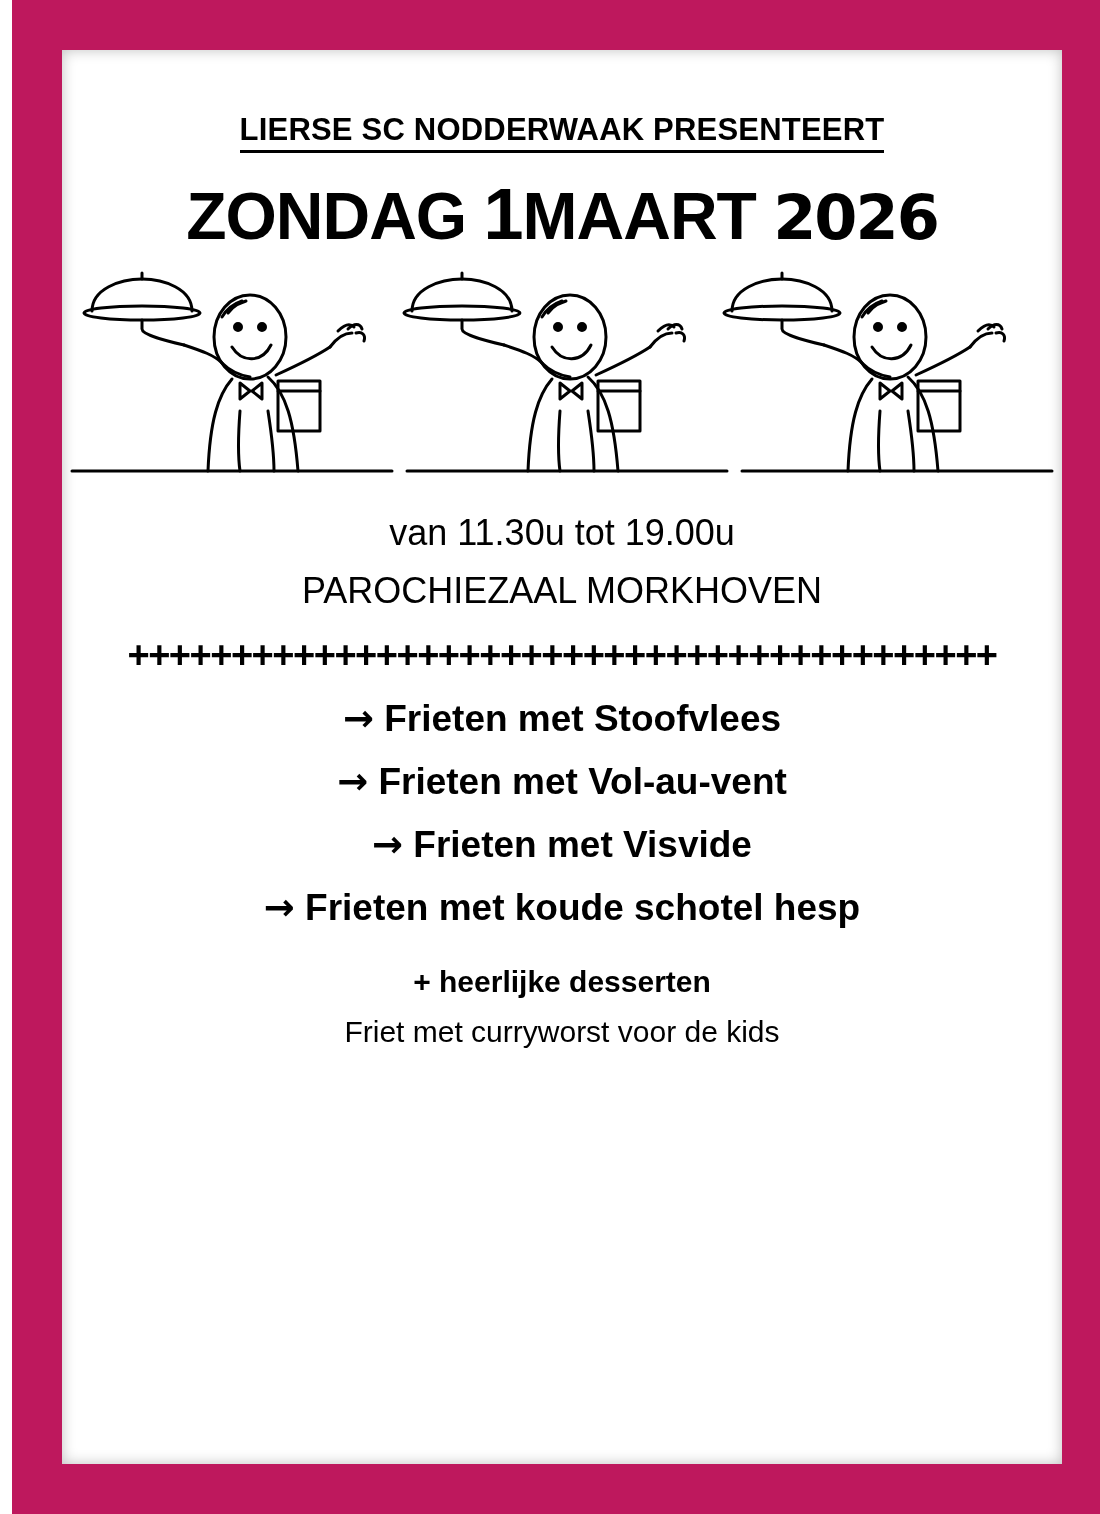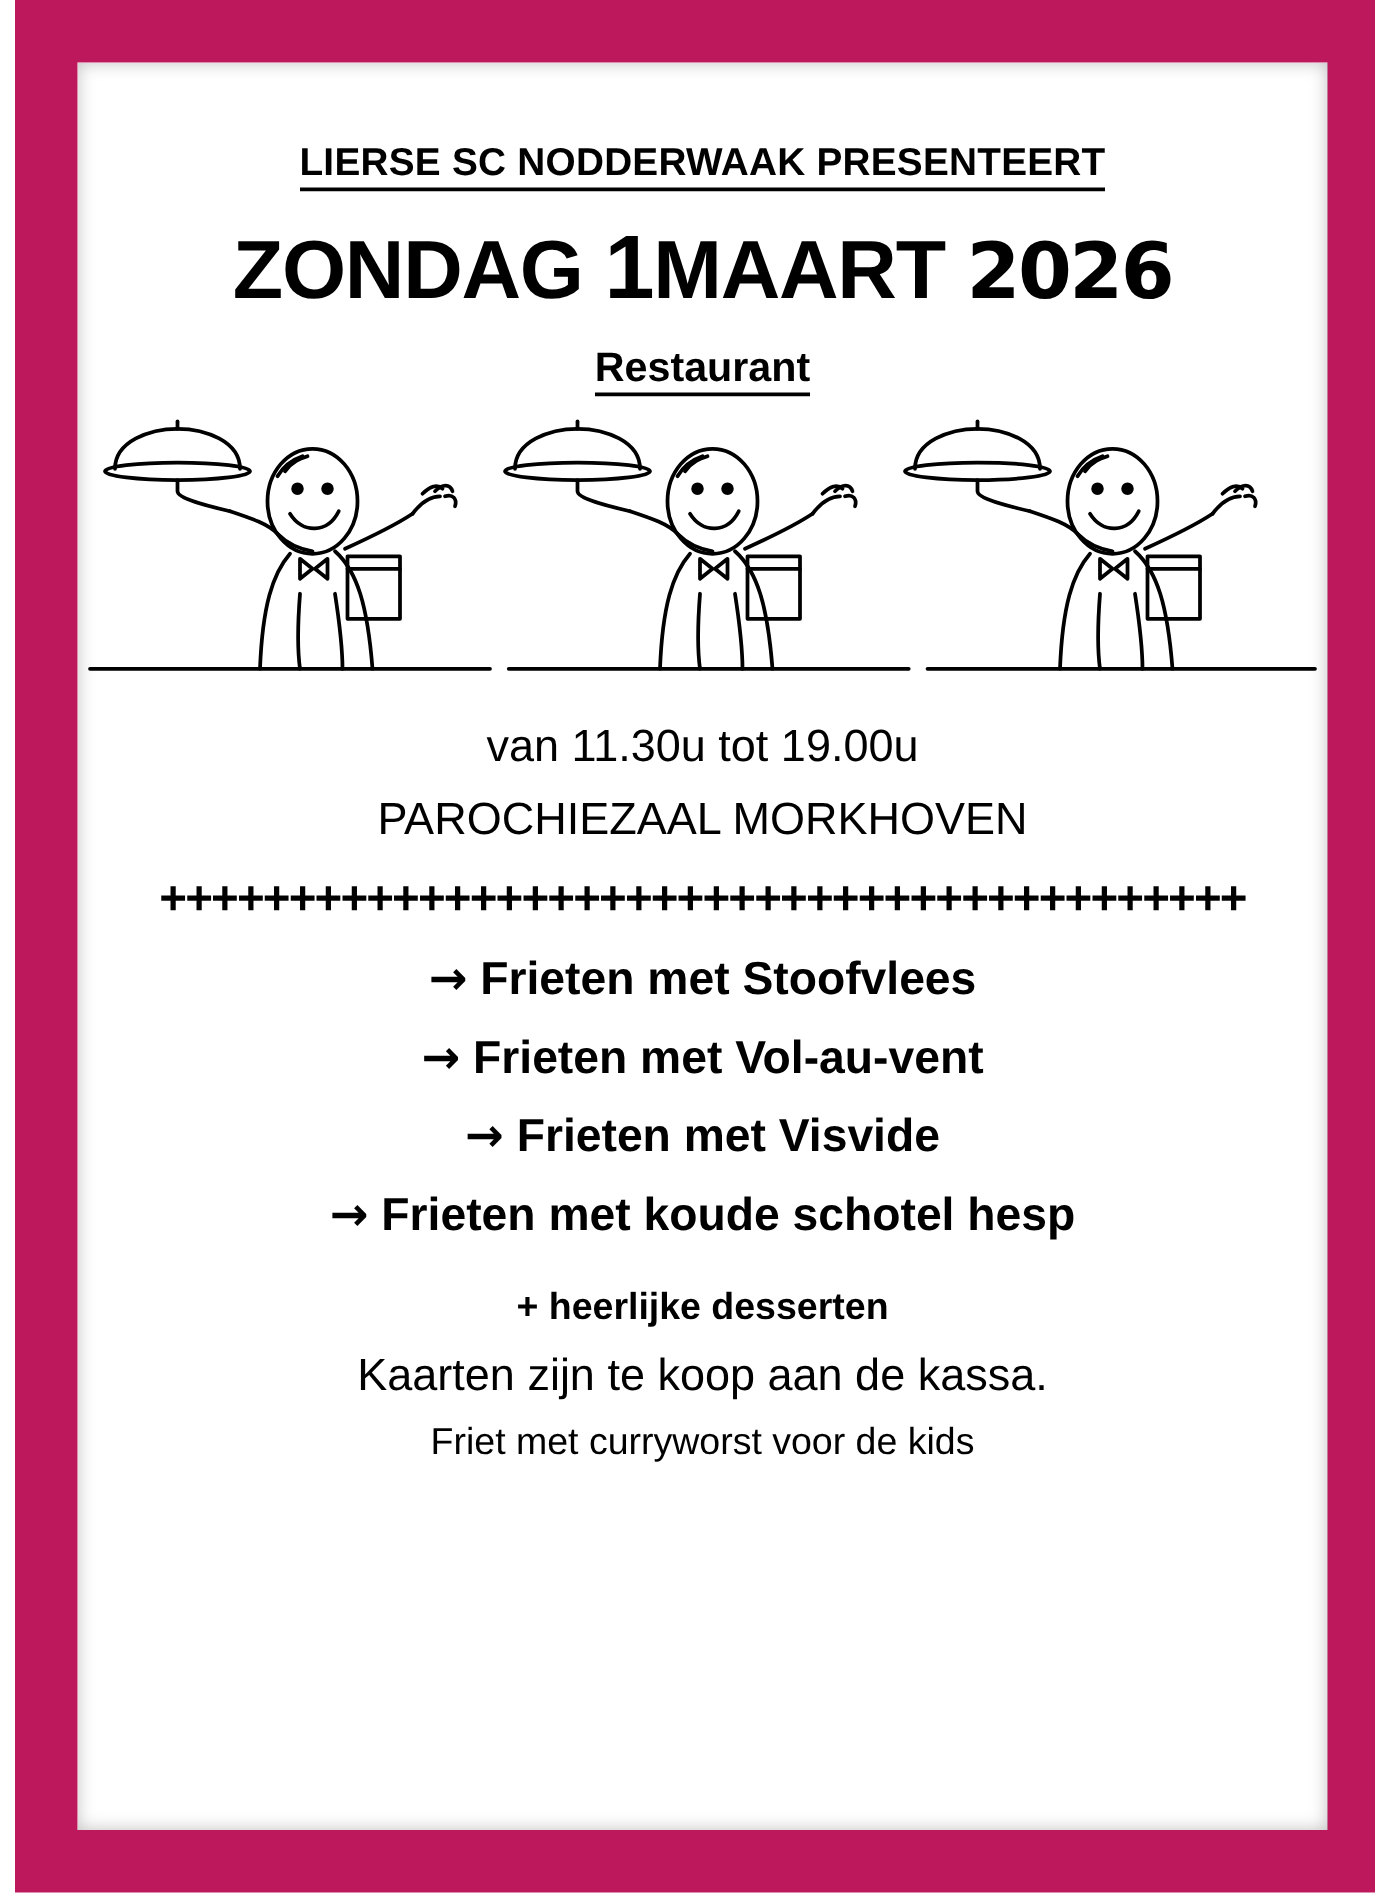--- a/index.html
+++ b/index.html
@@ -155,23 +155,20 @@
       <div>
         <span class="presenteert">LIERSE SC NODDERWAAK PRESENTEERT</span>
       </div>
 
       <div class="date-line">
         <span>ZONDAG</span>
         <span class="dayno">1</span><span>MAART</span>
         <span class="year">2026</span>
       </div>
 
-      <div>
-        <span class="restaurant">Restaurant</span>
-      </div>
 
       <svg class="waiters" viewBox="0 0 1000 215" xmlns="http://www.w3.org/2000/svg">
         <g fill="none" stroke="#000" stroke-width="3" stroke-linecap="round" stroke-linejoin="round">
 
           <path d="M10 200 L330 200 M345 200 L665 200 M680 200 L990 200"></path>
 
           <g transform="translate(10,0)">
 
             <path d="M20 40 C20 18 48 8 70 8 C92 8 120 18 120 40"></path>
             <path d="M70 8 L70 2"></path>
@@ -281,18 +278,17 @@
       <div class="menu-item">
         <span class="arrow">→</span>
         <span>Frieten met Visvide</span>
       </div>
       <div class="menu-item">
         <span class="arrow">→</span>
         <span>Frieten met koude schotel hesp</span>
       </div>
 
       <div class="desserts">+ heerlijke desserten</div>
-      <div class="tickets">Kaarten zijn te koop aan de kassa.</div>
       <div class="kids">Friet met curryworst voor de kids</div>
 
     </div>
   </div>
 </div>
 
 </body></html>

